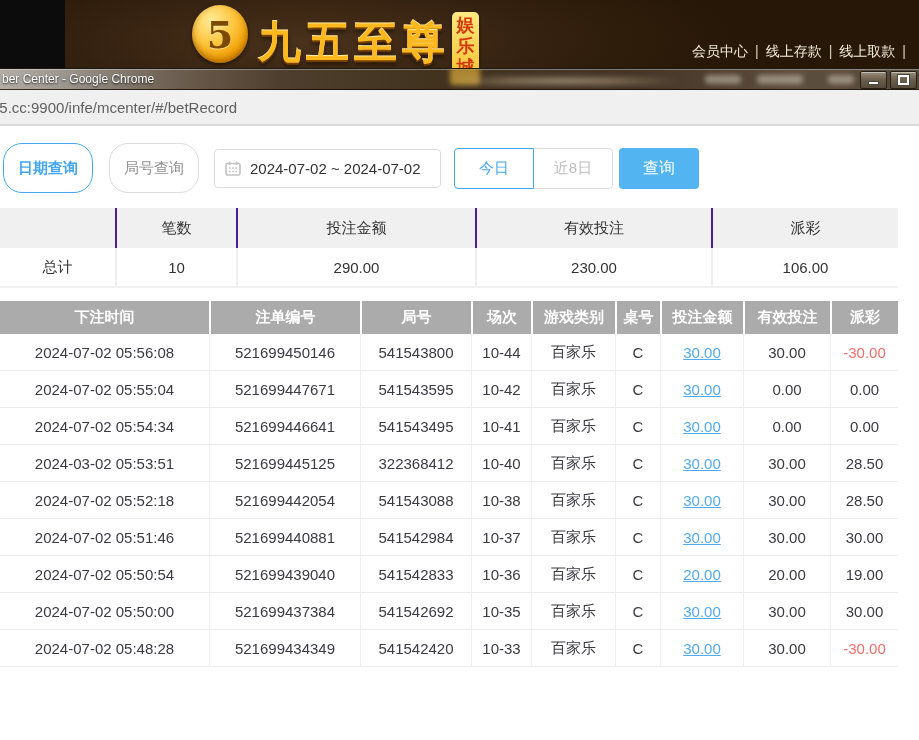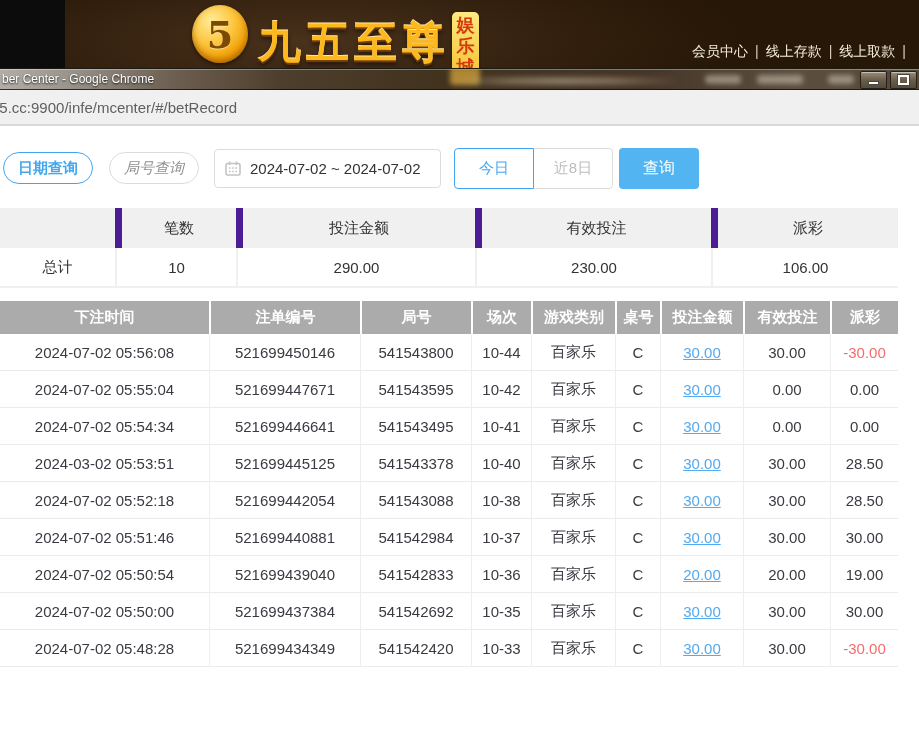--- a/index.html
+++ b/index.html
@@ -53,44 +53,44 @@
   .glyph-min { display: block; width: 11px; height: 4px; background: #fff; border: 1px solid #4a463e; margin-top: 6px; }
   .glyph-max { display: block; width: 11px; height: 10px; border: 2px solid #fff; box-shadow: 0 0 0 1px #4a463e; background: transparent; }
 
   
   .url-bar { width: 919px; height: 36px; background: #f0f0f0; border-bottom: 2px solid #d9d9d9;
     display: flex; align-items: center; overflow: hidden; cursor: text; }
   .url-text { font-size: 15px; color: #5f5f5f; margin-left: -9px; white-space: nowrap; }
 
   
   .filter-row { display: flex; align-items: center; margin: 22px 0 0 3px; height: 40px; }
-  .pill { height: 32px; border-radius: 19px; background: #fff; border: 1px solid #dcdcdc;
+  .pill { height: 50px; border-radius: 19px; background: #fff; border: 1px solid #dcdcdc;
     font-size: 15px; color: #8f8f8f; padding: 12px 14px; cursor: pointer;
     display: flex; align-items: center; justify-content: center; }
   .pill.active { border-color: var(--accent-blue, #43a7ef); color: var(--accent-blue, #43a7ef); font-weight: bold; }
-  .pill + .pill { margin-left: 16px; font-style: italic; }
+  .pill + .pill { margin-left: 16px; }
   .date-box { margin-left: 15px; width: 227px; height: 39px; border: 1px solid #dcdcdc; border-radius: 4px;
     display: flex; align-items: center; padding: 0 10px; cursor: pointer; background: #fff; }
   .cal-icon { width: 16px; height: 15px; margin-right: 9px; flex: 0 0 auto; }
   .date-text { font-size: 15px; color: #333; white-space: nowrap; }
   .segmented { margin-left: 13px; display: flex; }
   .seg { width: 80px; height: 41px; background: #fff; border: 1px solid #dcdcdc; margin-left: -1px;
     font-size: 15px; color: #bdbdbd; display: flex; align-items: center; justify-content: center; cursor: pointer; text-align: center; }
   .seg:first-child { border-radius: 4px 0 0 4px; margin-left: 0; }
   .seg:last-child { border-radius: 0 4px 4px 0; }
   .seg.active { border-color: var(--accent-blue, #43a7ef); color: var(--accent-blue, #43a7ef); z-index: 1; }
   .search-btn { margin-left: 6px; width: 80px; height: 41px; border: none; border-radius: 4px;
     background: var(--button-blue, #52b5f2); color: #fff; font-size: 16px; cursor: pointer; }
 
   
   table { border-collapse: separate; border-spacing: 0; table-layout: fixed; width: 898px; }
   .summary-table { margin-top: 20px; }
   .summary-table th { height: 40px; background: var(--summary-header-bg, #f0f0f0); font-weight: normal;
     font-size: 15px; color: #333; text-align: center; }
-  .summary-table th + th { border-left: 7px solid #4c1d95; }
+  .summary-table th + th { border-left: 2px solid #4c1d95; }
   .summary-table td { height: 40px; background: #fff; font-size: 15px; color: #333; text-align: center;
     border-bottom: 2px solid #f0f0f0; }
   .summary-table td + td { border-left: 2px solid #f0f0f0; }
 
   
   .bet-table { margin-top: 13px; }
   .bet-table th { height: 33px; background: var(--table-header-bg, #ababab); color: #fff; font-size: 15px;
     font-weight: bold; text-align: center; }
   .bet-table th + th { border-left: 2px solid #fff; }
   .bet-table td { height: 37px; background: #fff; font-size: 15px; color: #3a3a42; text-align: center;
@@ -240,21 +240,21 @@
         <td>10-41</td>
         <td>百家乐</td>
         <td>C</td>
         <td class="amount-link">30.00</td>
         <td>0.00</td>
         <td>0.00</td>
       </tr>
       <tr>
         <td>2024-03-02 05:53:51</td>
         <td>521699445125</td>
-        <td>541543378</td>
+        <td>322368412</td>
         <td>10-40</td>
         <td>百家乐</td>
         <td>C</td>
         <td class="amount-link">30.00</td>
         <td>30.00</td>
         <td>28.50</td>
       </tr>
       <tr>
         <td>2024-07-02 05:52:18</td>
         <td>521699442054</td>

